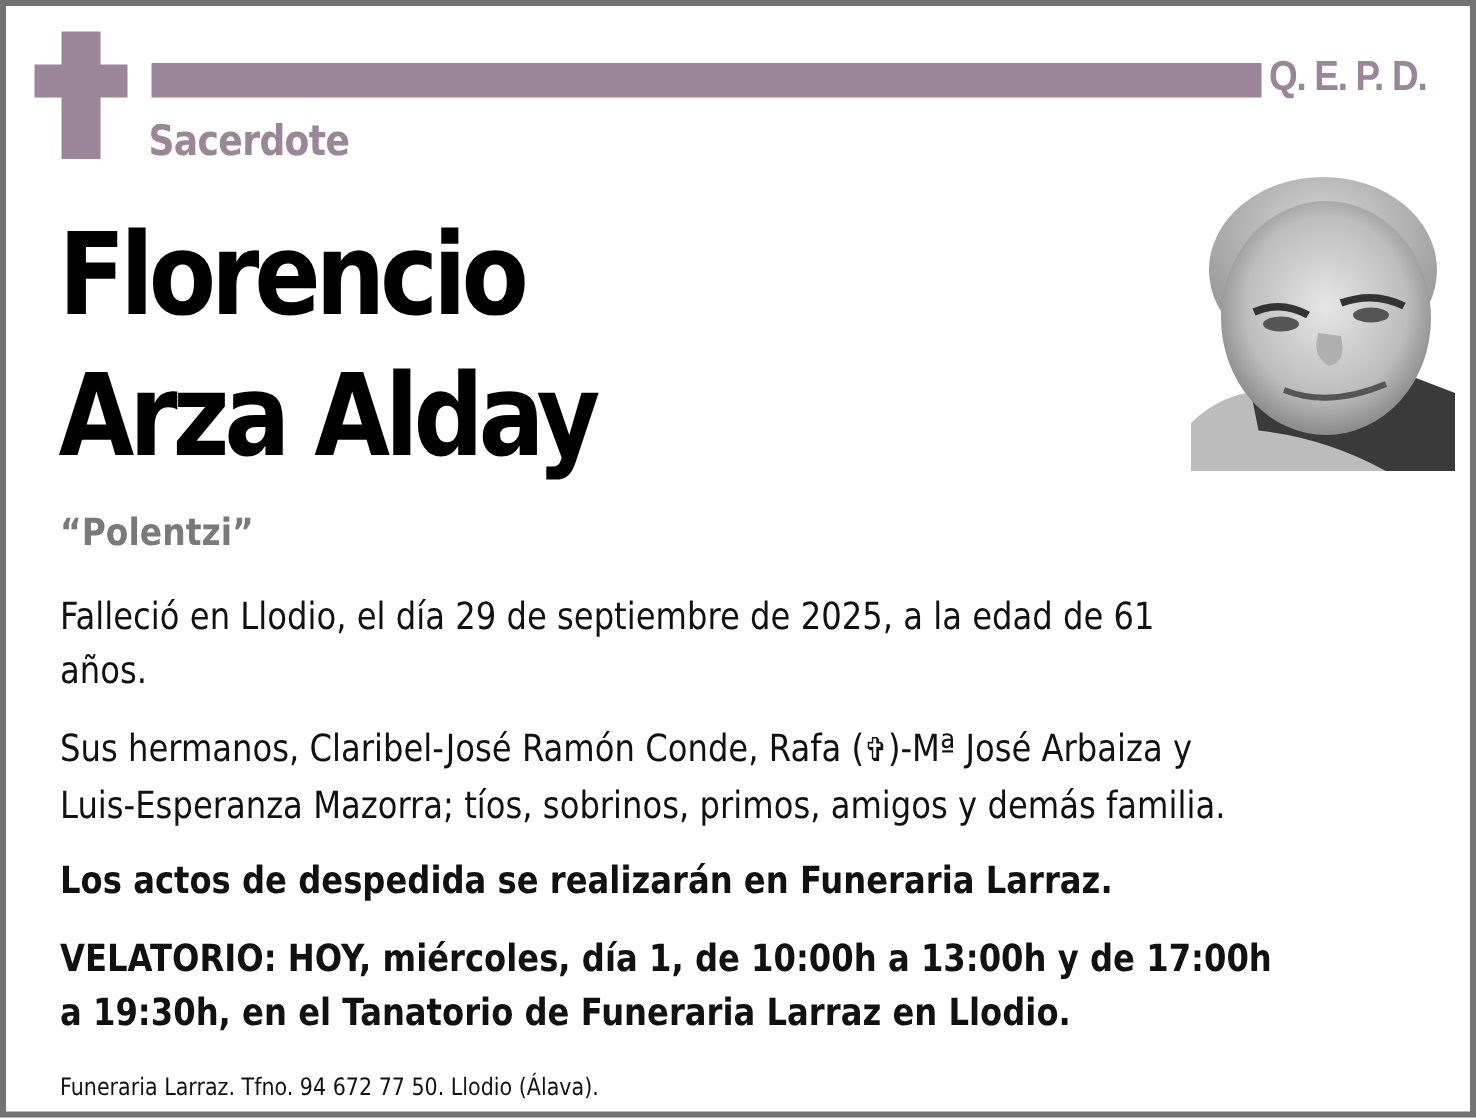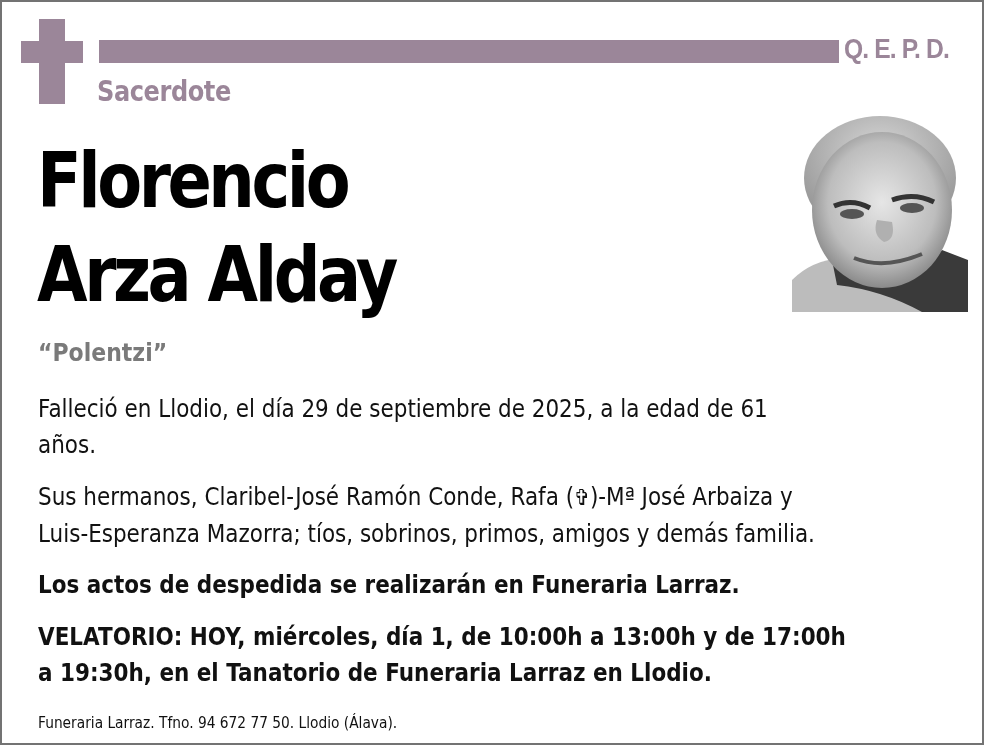--- a/index.html
+++ b/index.html
@@ -1,20 +1,20 @@
 <!DOCTYPE html>
 <html><head>
   <meta charset="utf-8">
   <style>
     * { box-sizing: border-box; margin: 0; padding: 0; }
     html, body { width: 984px; height: 745px; background: #ffffff; overflow: hidden; }
     body { font-family: "DejaVu Sans Condensed", "DejaVu Sans", sans-serif; color: #111; }
     .card {
       position: absolute; left: 0; top: 0; width: 984px; height: 745px;
-      border: 2px solid #737373; background: #fff;
+      border: 4px solid #737373; background: #fff;
     }
     .cross-v { position: absolute; left: 37px; top: 17px; width: 26px; height: 85px; background: #9b8699; }
     .cross-h { position: absolute; left: 19px; top: 39px; width: 62px; height: 22px; background: #9b8699; }
     .bar { position: absolute; left: 97px; top: 38px; width: 740px; height: 23px; background: #9b8699; }
     .qepd {
       position: absolute; left: 842px; top: 31px;
       font-family: "Liberation Sans", sans-serif; font-weight: bold; font-size: 28px;
       color: #9b8699; letter-spacing: -1px; transform: scaleX(0.88); transform-origin: left top;
       white-space: nowrap;
     }

